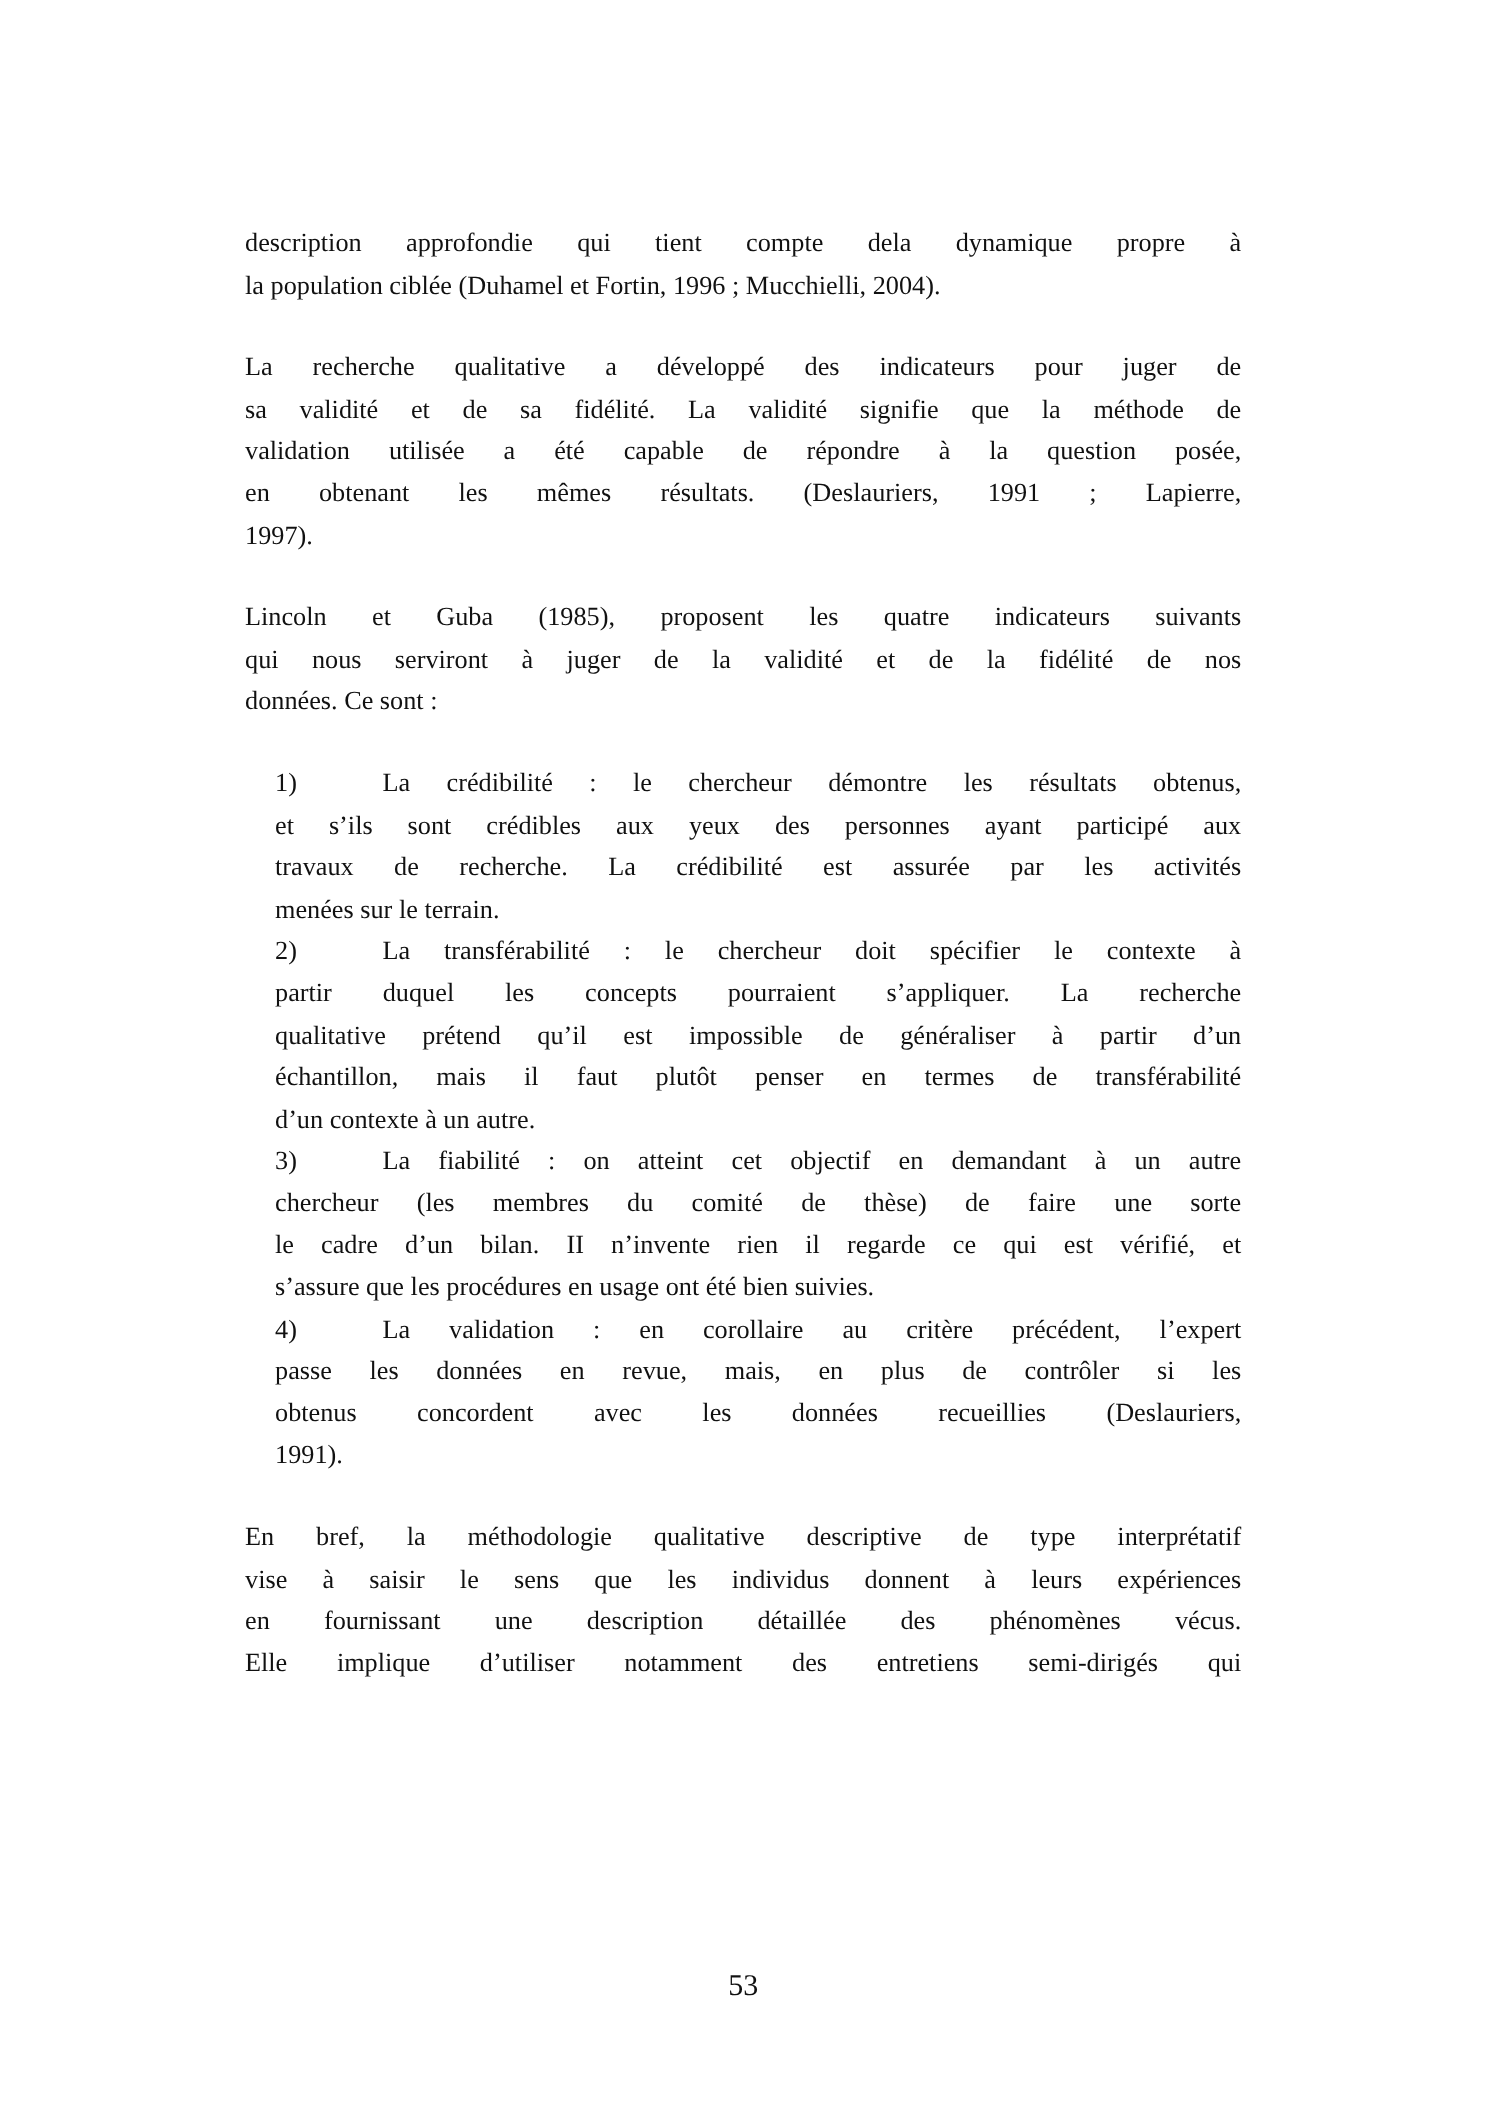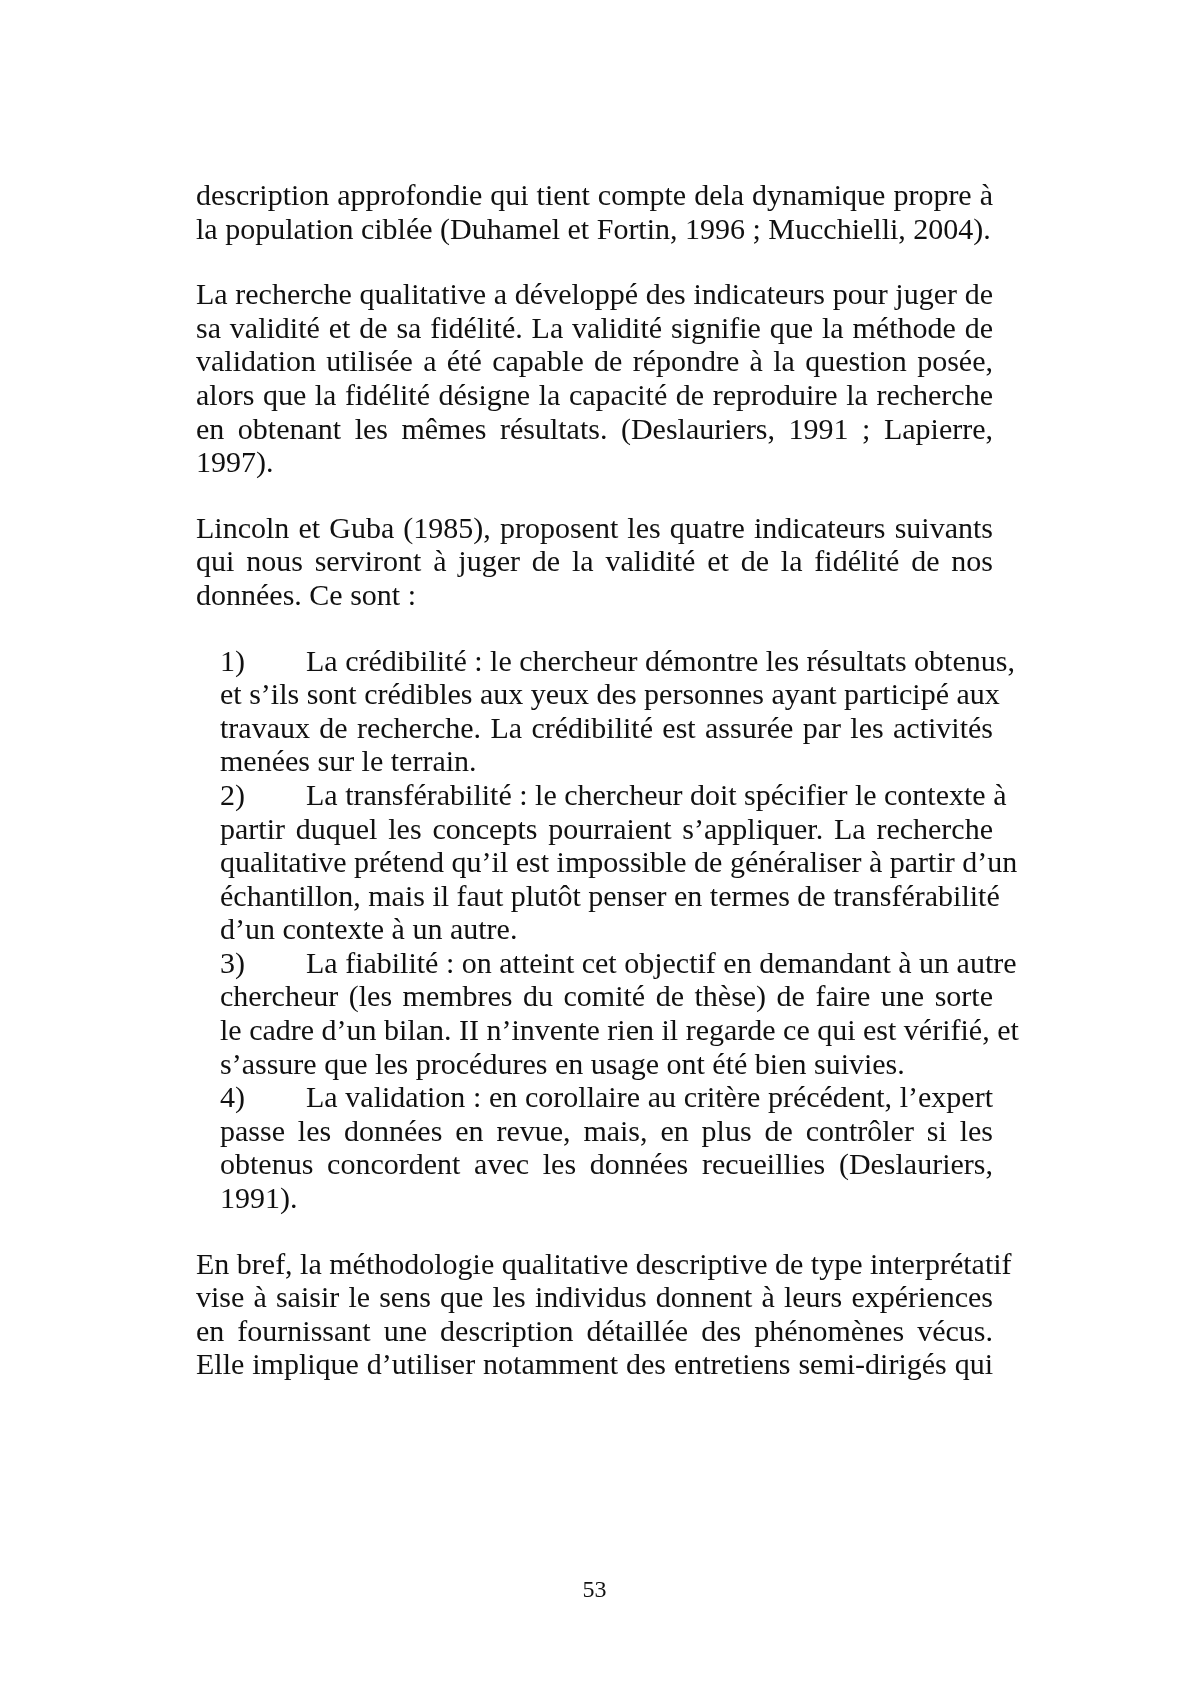--- a/index.html
+++ b/index.html
@@ -20,21 +20,21 @@
       left: 196px;
       top: 178px;
       width: 797px;
     }
     .para {
       margin: 0 0 32px 0;
     }
     .para.tight { margin-bottom: 0; margin-left: 24px; }
     .line {
       display: block;
-      font-size: 30px;
+      font-size: 21px;
       line-height: 33.6px;
       height: 33.6px;
       text-align: justify;
       text-align-last: justify;
       white-space: nowrap;
       overflow: visible;
     }
     .line.last {
       text-align-last: left;
     }
@@ -59,21 +59,20 @@
 
   <div class="para">
     <span class="line">description  approfondie qui tient compte dela dynamique propre à</span>
     <span class="line last">la population ciblée (Duhamel et Fortin, 1996 ; Mucchielli, 2004).</span>
   </div>
 
   <div class="para">
     <span class="line">La recherche qualitative a développé des indicateurs pour juger de</span>
     <span class="line">sa validité et de sa fidélité. La validité signifie que la méthode de</span>
     <span class="line">validation utilisée a été capable de répondre à la question posée,</span>
-    <span class="line">alors que la fidélité désigne la capacité de reproduire la recherche</span>
     <span class="line">en obtenant les mêmes résultats. (Deslauriers, 1991 ; Lapierre,</span>
     <span class="line last">1997).</span>
   </div>
 
   <div class="para">
     <span class="line">Lincoln et Guba (1985), proposent les quatre indicateurs suivants</span>
     <span class="line">qui nous serviront à juger de la validité et de la fidélité de nos</span>
     <span class="line last">données. Ce sont :</span>
   </div>
 

